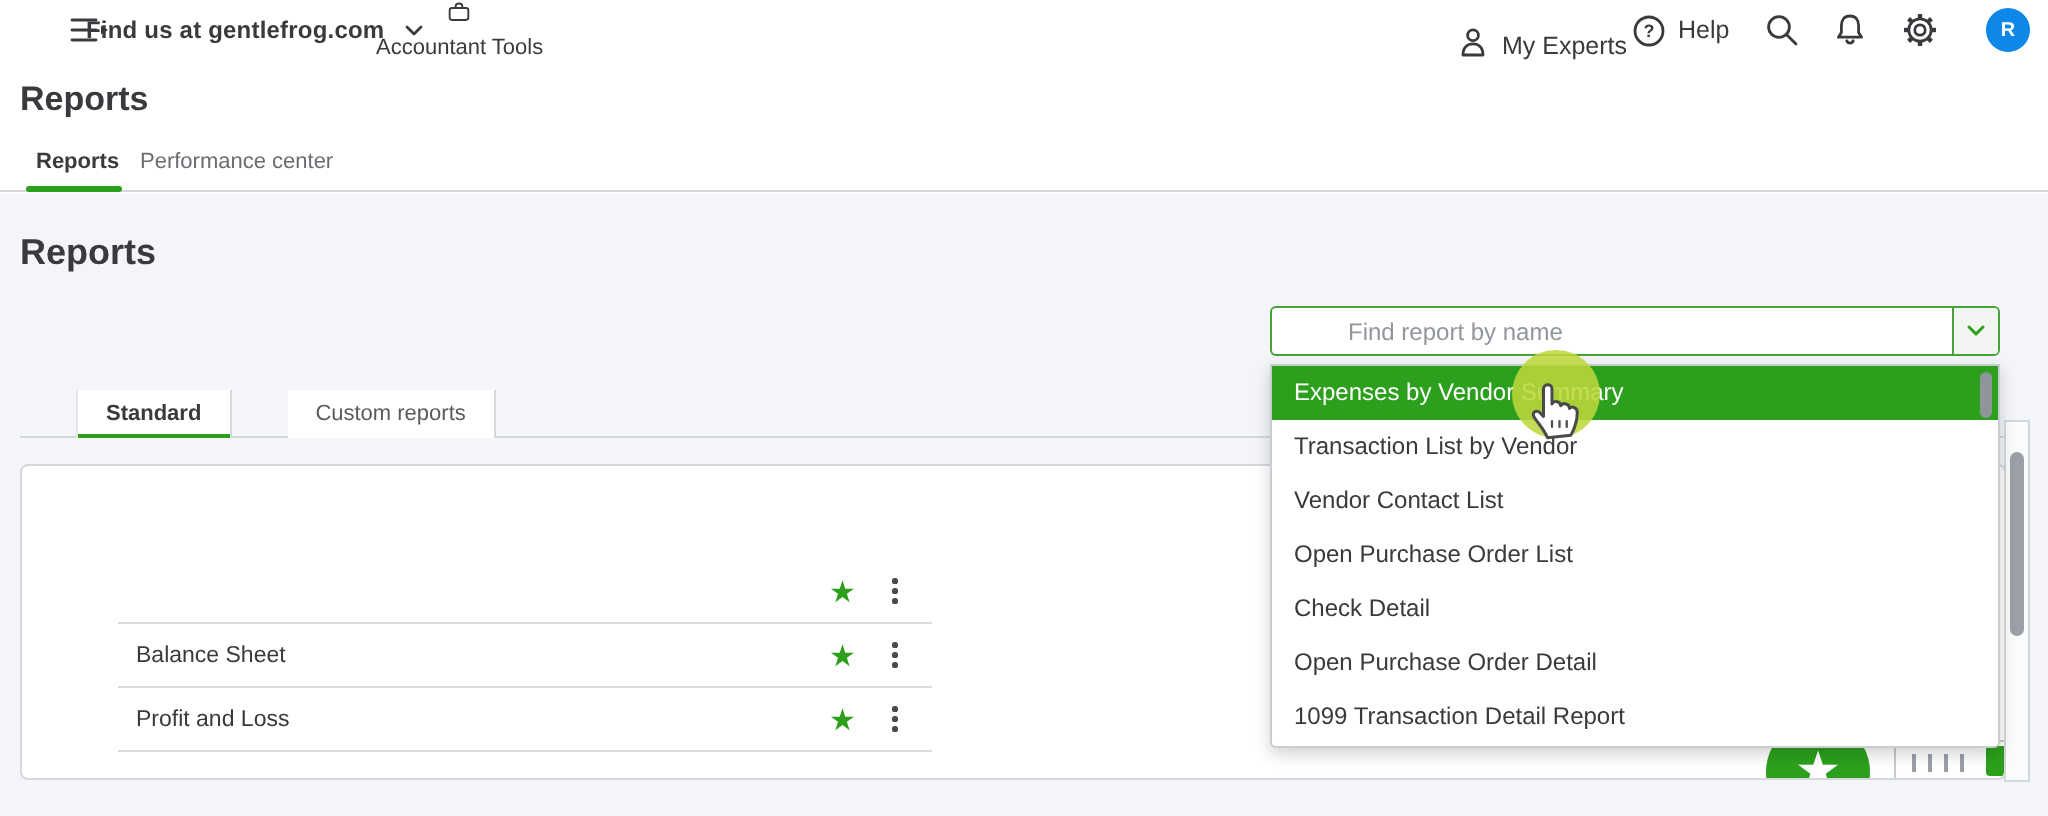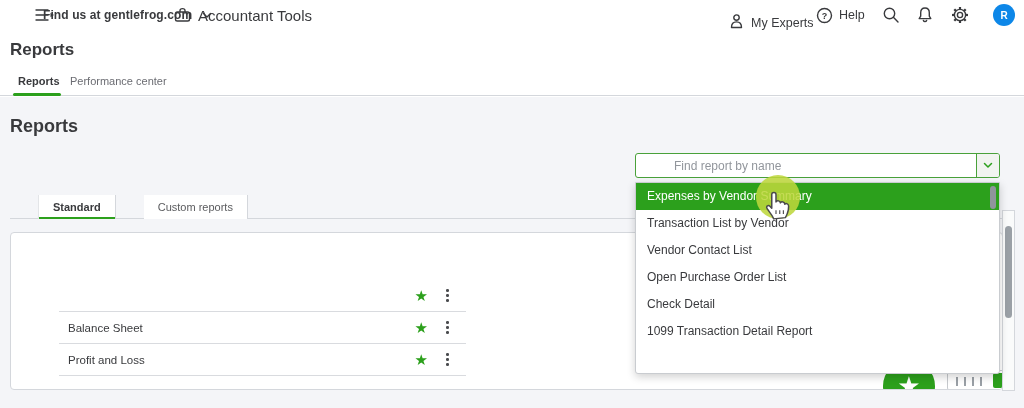--- a/index.html
+++ b/index.html
@@ -10,21 +10,21 @@
     color:#393a3d; -webkit-font-smoothing:antialiased;
   }
   svg { display:block; }
 
   
   .topbar { position:absolute; left:0; top:0; width:1024px; height:30px; background:#fff; }
   .tb-item { position:absolute; top:0; height:30px; display:flex; align-items:center; gap:6px; }
   .hamburger { left:33px; cursor:pointer; }
   .company { left:43px; font-size:12px; font-weight:bold; letter-spacing:.1px; }
   .company .chev { margin-left:4px; }
-  .acct { left:173px; font-size:15px; }
+  .acct { left:188px; font-size:11px;flex-direction:column; }
   .experts { left:728px; font-size:12.5px;align-items:flex-end; }
   .help { left:816px; font-size:12.5px; }
   .icon-btn { position:absolute; top:0; height:30px; display:flex; align-items:center; justify-content:center; width:22px; cursor:pointer; }
   .search-btn { left:880px; } .bell-btn { left:914px; } .gear-btn { left:949px; }
   .avatar { position:absolute; left:993px; top:4px; width:22px; height:22px; border-radius:50%;
     background:#0d87e8; color:#fff; font-size:10px; font-weight:bold;
     display:flex; align-items:center; justify-content:center; cursor:pointer; }
 
   
   .page-title { position:absolute; left:10px; top:40px; font-size:17px; font-weight:bold; }
@@ -239,20 +239,21 @@
     </svg>
   </div>
 </div>
 
 <div class="dropdown">
   <div class="dd-item selected">Expenses by Vendor Summary</div>
   <div class="dd-item">Transaction List by Vendor</div>
   <div class="dd-item">Vendor Contact List</div>
   <div class="dd-item">Open Purchase Order List</div>
   <div class="dd-item">Check Detail</div>
+  <div class="dd-item">Open Purchase Order Detail</div>
   <div class="dd-item">1099 Transaction Detail Report</div>
   <div class="dd-scroll"></div>
 </div>
 
 <div class="pscroll-track"></div>
 <div class="pscroll-thumb"></div>
 
 <div class="click-glow"></div>
 <div class="hand-cursor">
   <svg width="30" height="33" viewBox="0 0 24 26">

